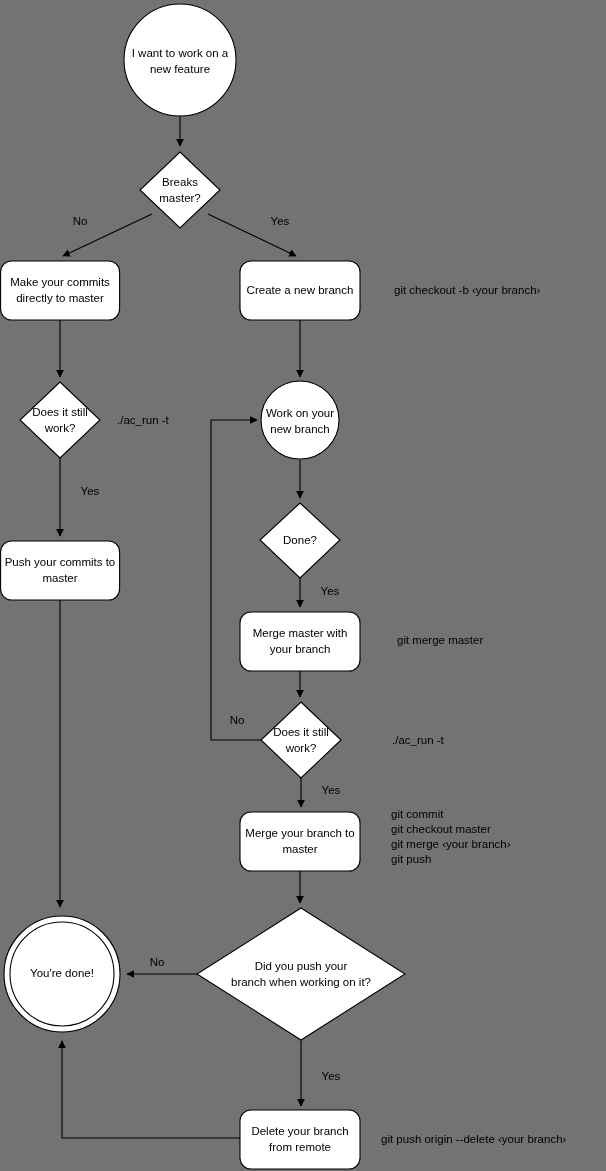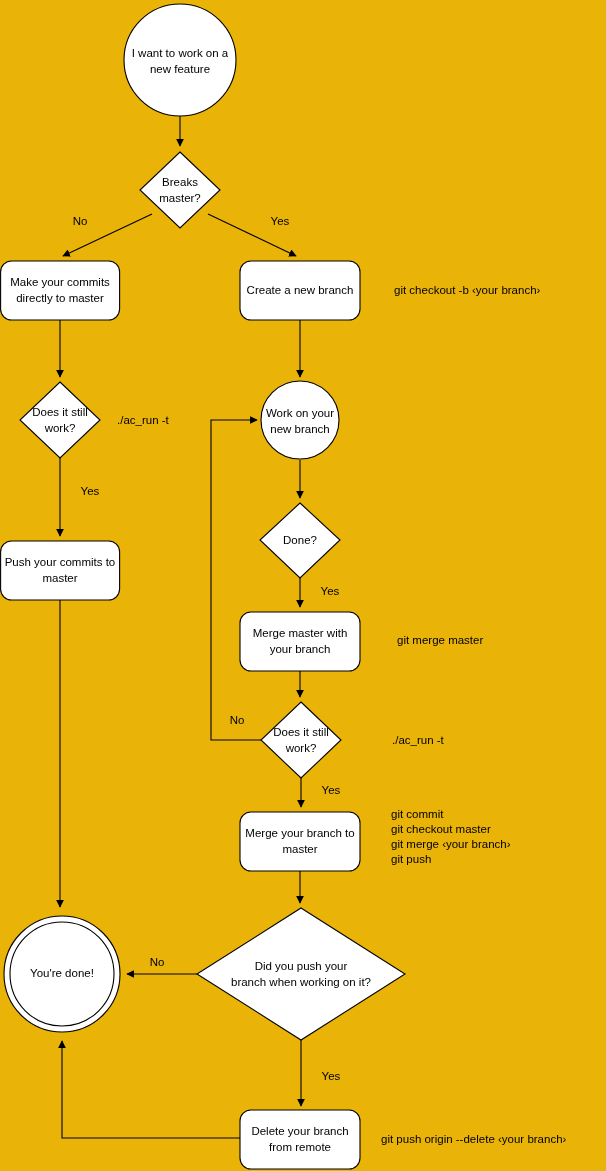--- a/index.html
+++ b/index.html
@@ -4,21 +4,21 @@
 <style>
   html, body {
     margin: 0;
     padding: 0;
     background: #ffffff;
   }
   #canvas {
     position: relative;
     width: 606px;
     height: 1171px;
-    background: #eab308;
+    background: #737373;
     font-family: "Liberation Sans", sans-serif;
     overflow: hidden;
   }
   svg.flow {
     position: absolute;
     top: 0;
     left: 0;
     width: 606px;
     height: 1171px;
   }

